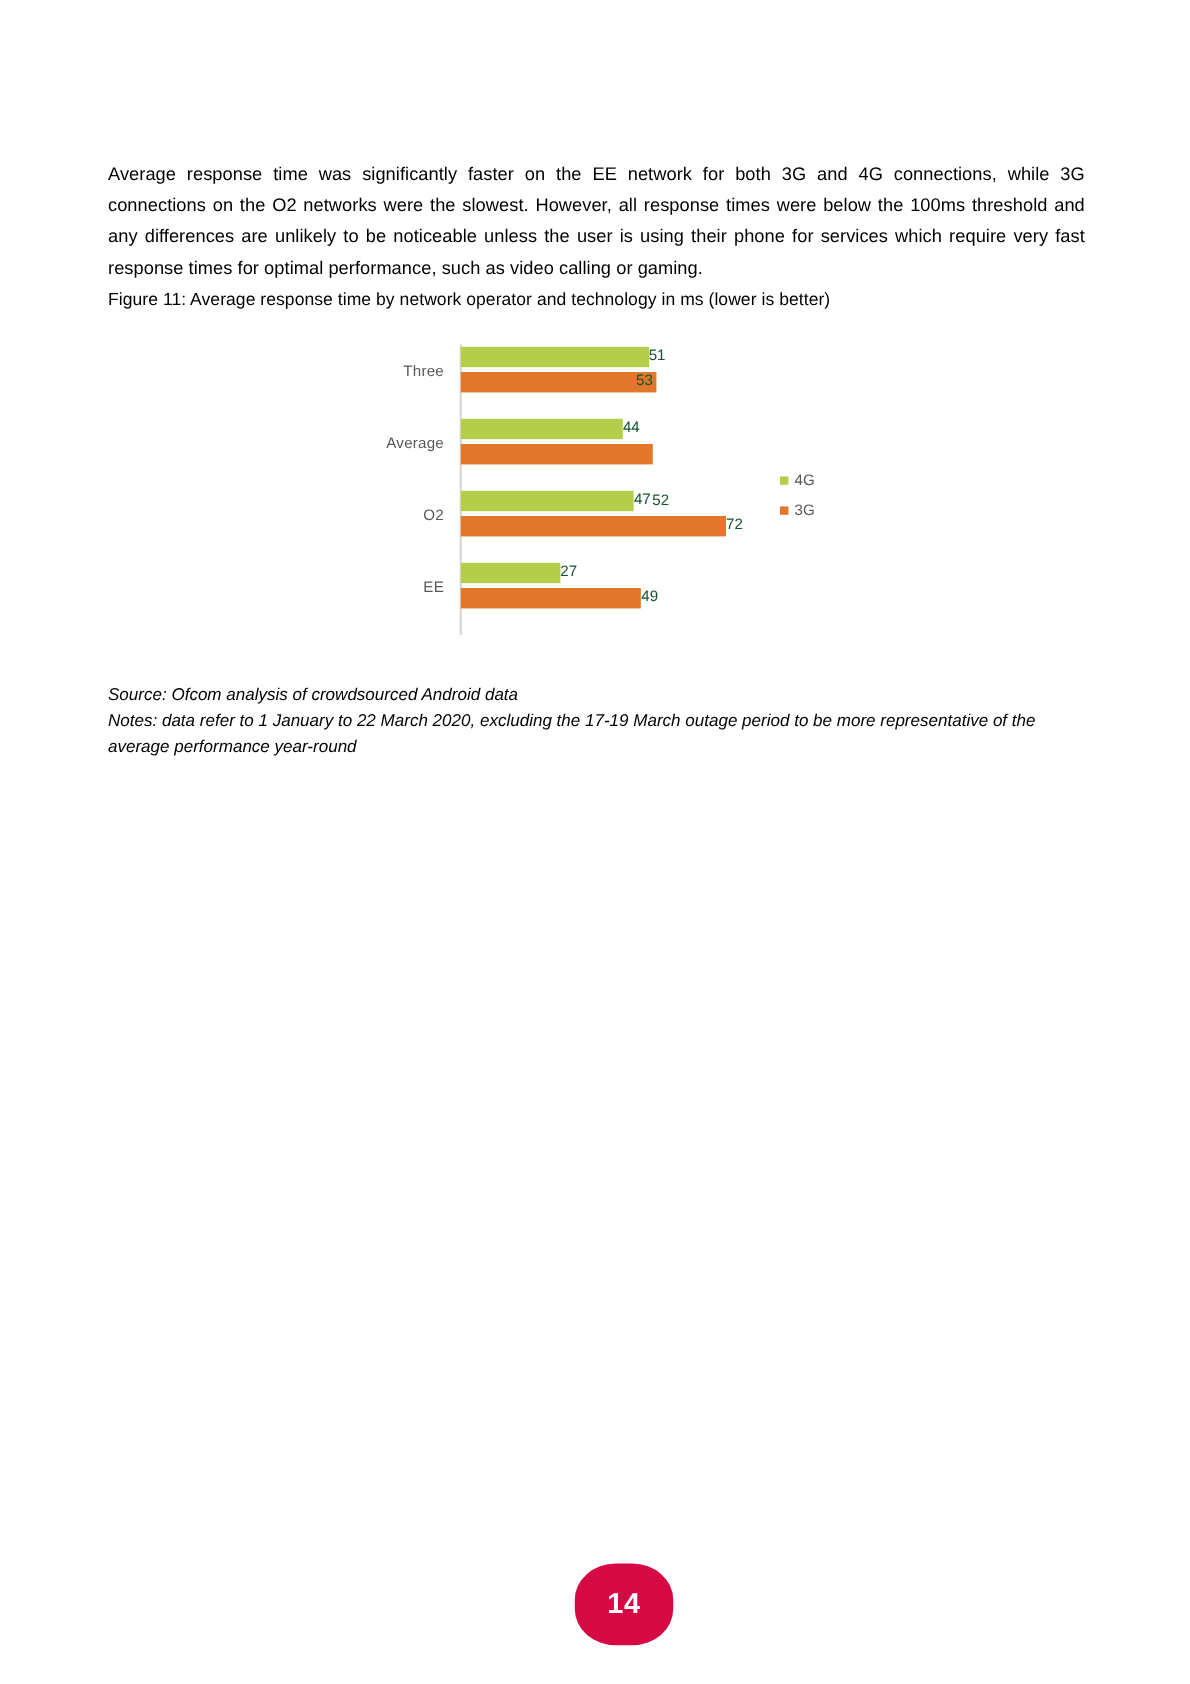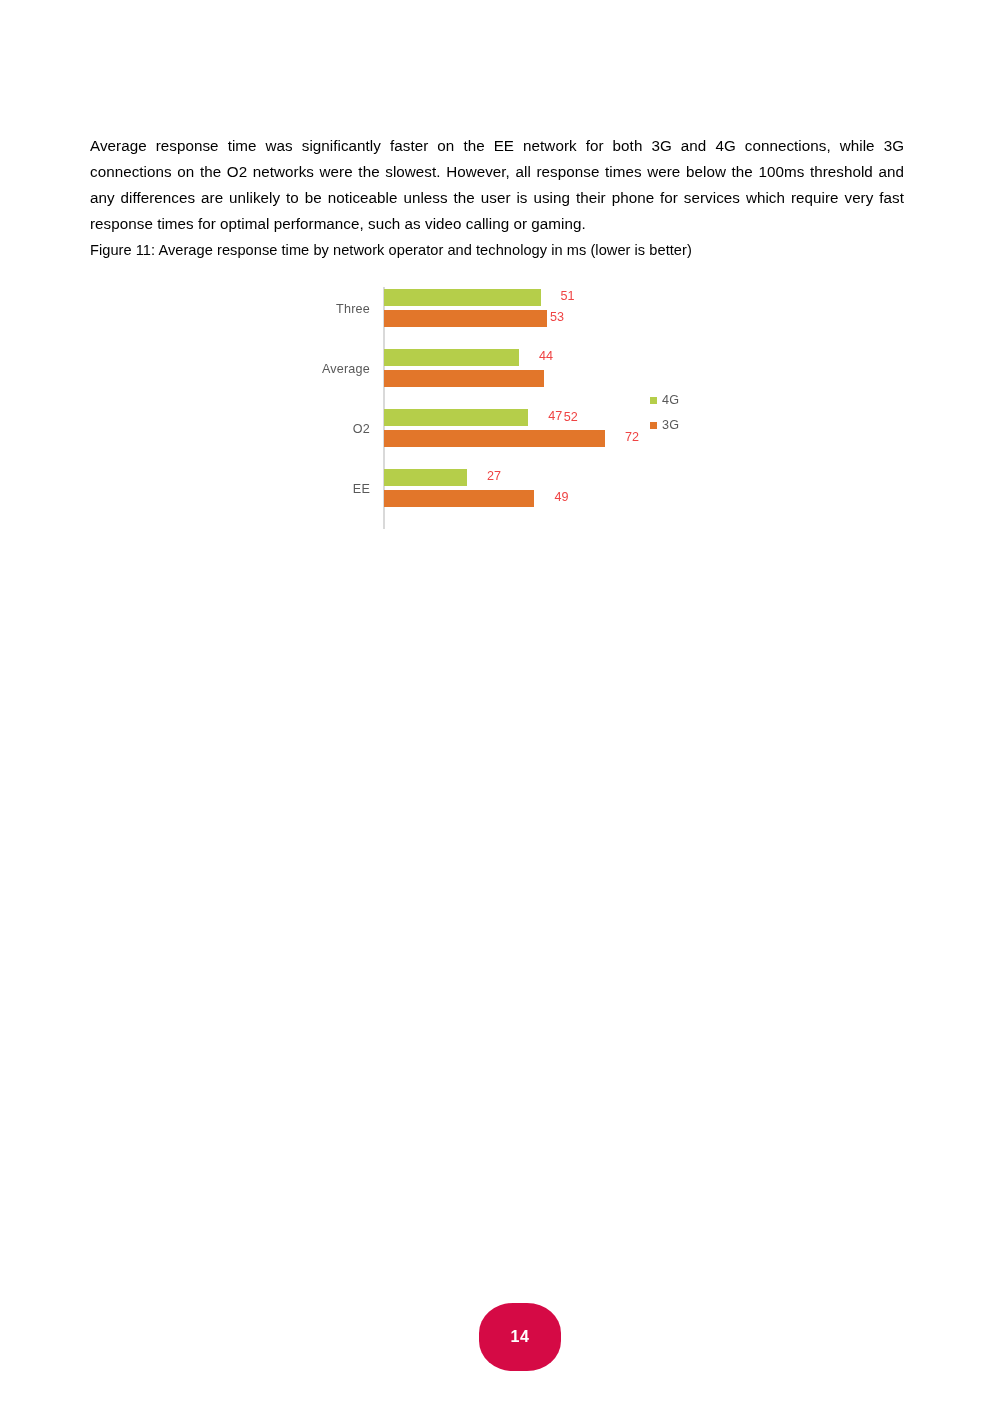--- a/index.html
+++ b/index.html
@@ -97,24 +97,24 @@
   .bar-row.r3g { top: 22px; }
   .bar {
     position: absolute;
     left: 0; top: 0;
     height: 17px;
   }
   .bar-value {
     position: absolute;
     top: -1px;
     font-size: 12.6px;
-    color: #ef4444;
+    color: #14532d;
     line-height: 17px;
     white-space: nowrap;
-    padding-left: 20px;
+    padding-left: 0;
   }
 
   
   .legend {
     position: absolute;
     left: 560px;
     top: 108px;
     width: 110px;
   }
   .legend-item {
@@ -155,21 +155,21 @@
   
   .page-badge {
     position: absolute;
     left: 479px;
     top: 1303px;
     width: 82px;
     height: 68px;
     background: #d50a45;
     border-radius: 34px / 30px;
     color: #ffffff;
-    font-size: 16px;
+    font-size: 24px;
     font-weight: bold;
     display: flex;
     align-items: center;
     justify-content: center;
     letter-spacing: 0.5px;
   }
 </style>
 </head>
 <body>
 
@@ -234,16 +234,20 @@
           <span class="legend-swatch" style="background: rgb(181, 206, 74);"></span>
           <span class="legend-label">4G</span>
         </div>
         <div class="legend-item">
           <span class="legend-swatch" style="background: rgb(226, 118, 42);"></span>
           <span class="legend-label">3G</span>
         </div>
       </div>
   </div>
 
+  <div class="source-notes">
+    <div>Source: Ofcom analysis of crowdsourced Android data</div>
+    <div>Notes: data refer to 1 January to 22 March 2020, excluding the 17-19 March outage period to be more representative of the average performance year-round</div>
+  </div>
 
   <div class="page-badge">14</div>
 
 </div>
 
 </body></html>

